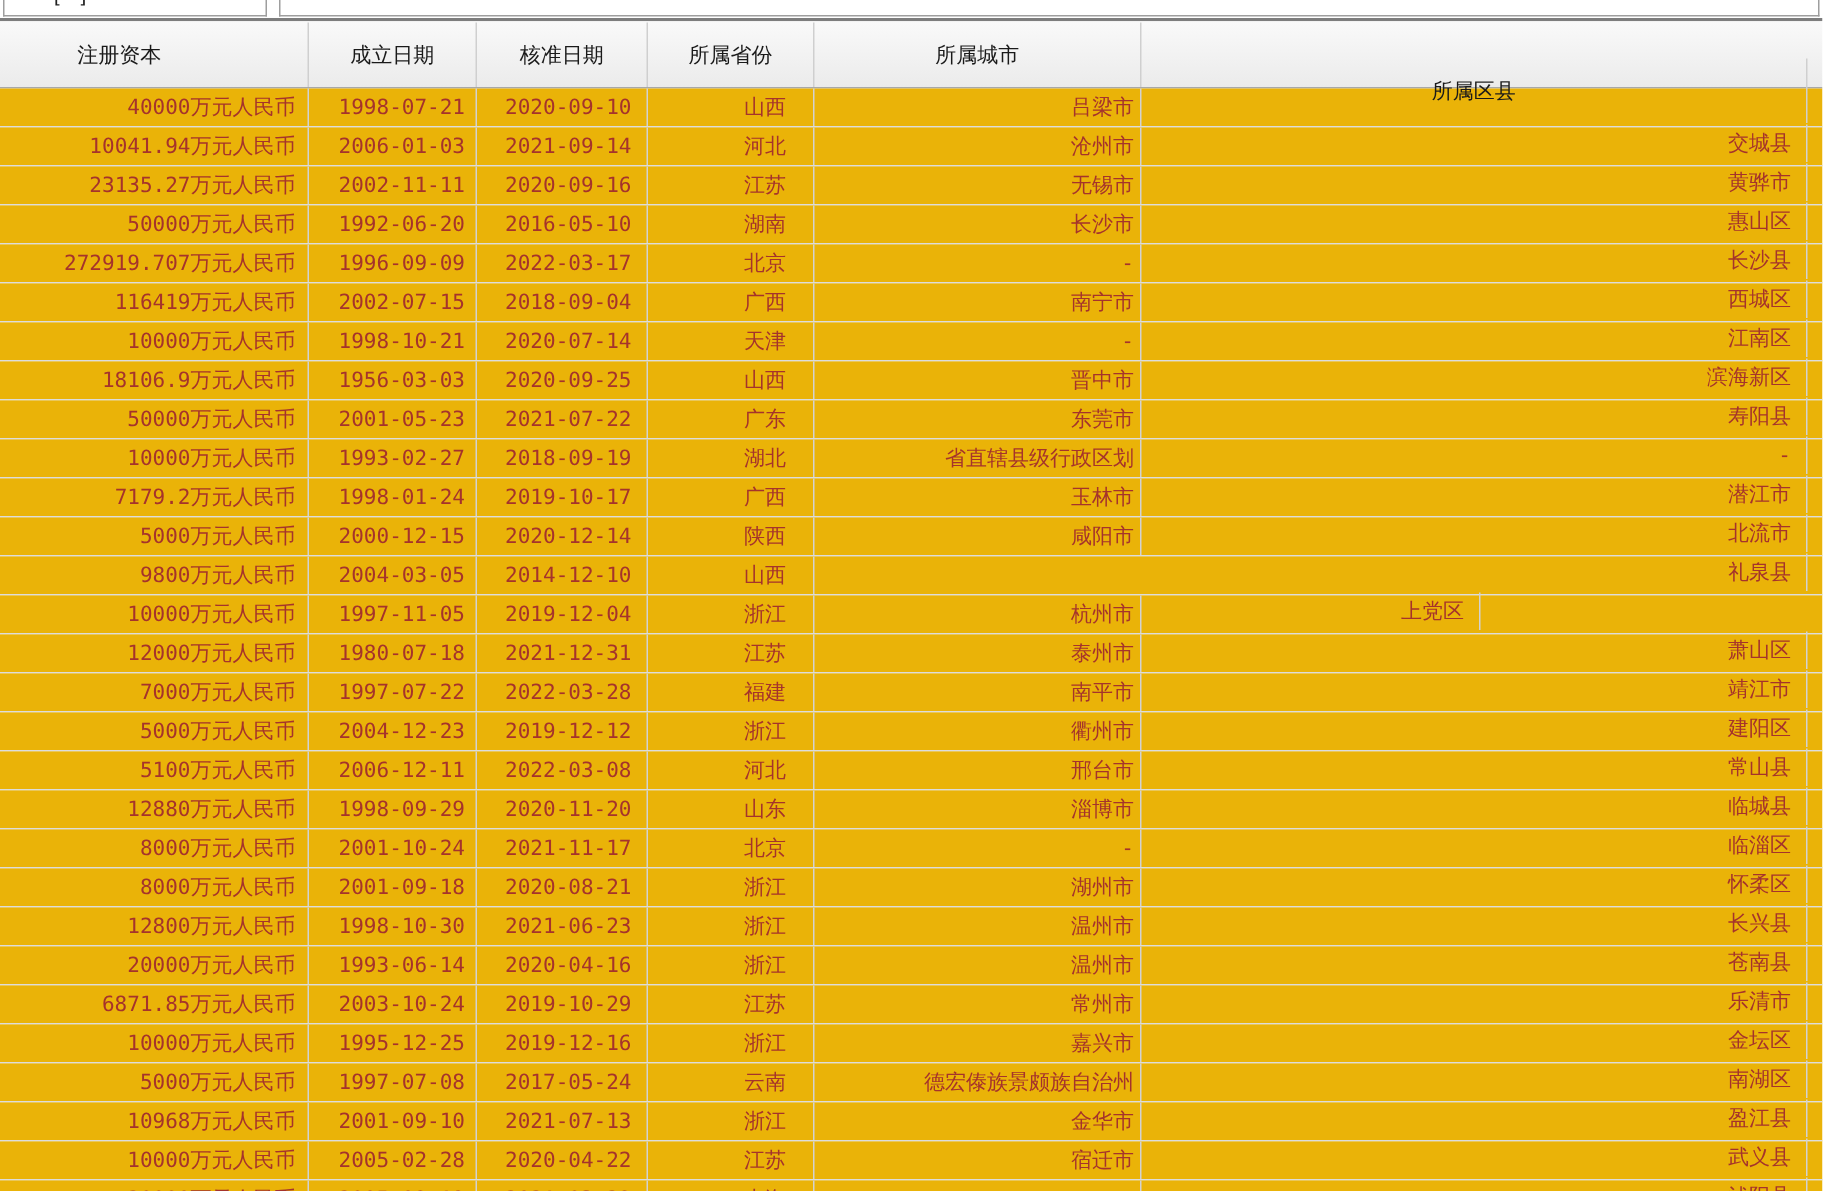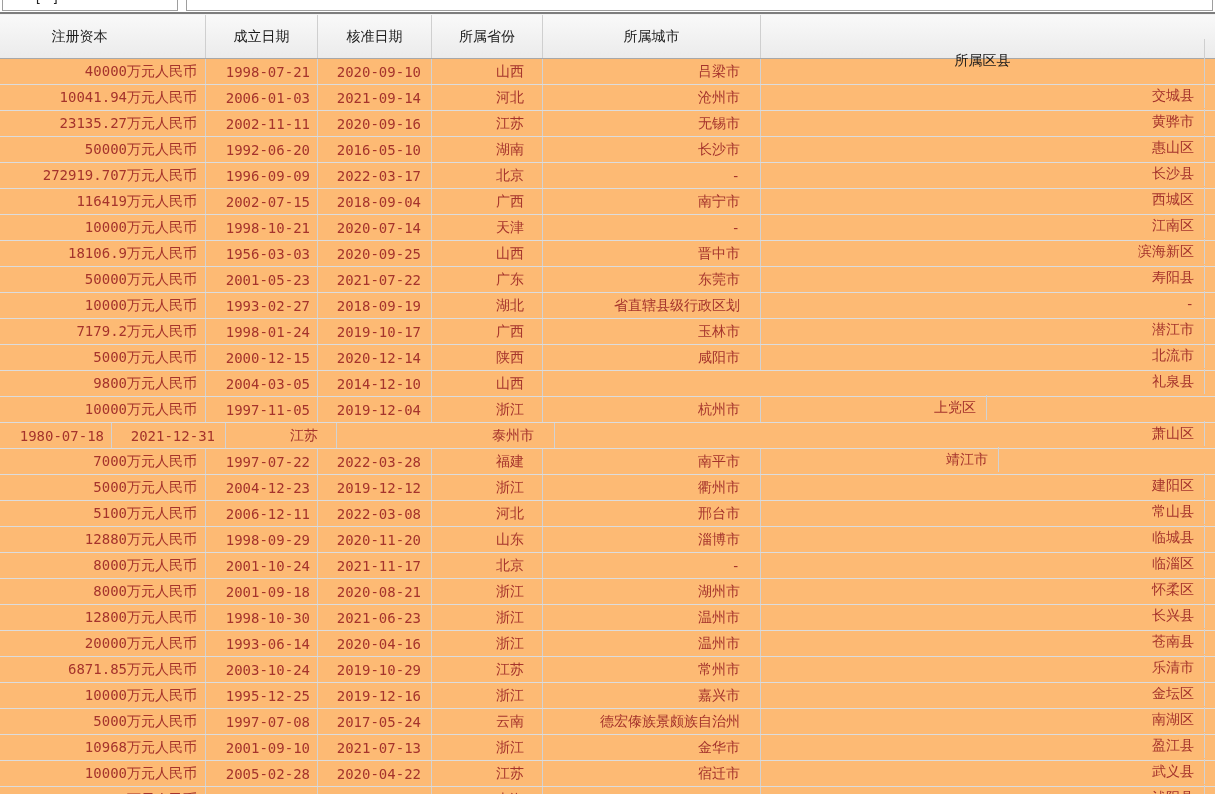--- a/index.html
+++ b/index.html
@@ -40,42 +40,42 @@
     display: flex; align-items: center; justify-content: center;
     font-size: 14px; color: #1a1a1a;
     border-right: 1px solid #cfcfcf;
     overflow: hidden; white-space: nowrap;
   }
   .hcell.c0 { padding-right: 46px; } 
   .hcell.c6 { border-right: none; }
 
   .row {
     display: flex; height: 26px;
-    background: #fdba74; border-bottom: 1px solid #dcdcdc;
+    background: #eab308; border-bottom: 1px solid #dcdcdc;
   }
   .cell {
     height: 100%;
     display: flex; align-items: center; justify-content: flex-end;
     font-size: 14px; color: #a5332c;
     border-right: 1px solid #d2d2d2;
     overflow: hidden; white-space: nowrap;
   }
   
   .c0 { width: 206px; }
   .c1 { width: 112px; }
   .c2 { width: 114px; }
   .c3 { width: 111px; }
   .c4 { width: 218px; }
   .c5 { width: 444px; margin-top: 24px; }
   .c6 { width: 10px; }
   .cell.c0 { padding-right: 8px; }
   .cell.c1 { padding-right: 7px; }
   .cell.c2 { padding-right: 10px; }
   .cell.c3 { padding-right: 18px; }
-  .cell.c4 { padding-right: 20px; }
+  .cell.c4 { padding-right: 4px; }
   .cell.c5 { padding-right: 10px; }
   .cell.c6 { border-right: none; }
 </style>
 </head>
 <body>
 
 <div class="topbar">
   <div class="name-box">
     <span class="name-box-text">[ ]</span>
   </div>
@@ -217,20 +217,21 @@
       <div class="row">
         <div class="cell c0">10000万元人民币</div>
         <div class="cell c1">1997-11-05</div>
         <div class="cell c2">2019-12-04</div>
         <div class="cell c3">浙江</div>
         <div class="cell c4">杭州市</div>
         <div class="cell c5">萧山区</div>
         <div class="cell c6"></div>
       </div>
       <div class="row">
+        <div class="cell c0">12000万元人民币</div>
         <div class="cell c1">1980-07-18</div>
         <div class="cell c2">2021-12-31</div>
         <div class="cell c3">江苏</div>
         <div class="cell c4">泰州市</div>
         <div class="cell c5">靖江市</div>
         <div class="cell c6"></div>
       </div>
       <div class="row">
         <div class="cell c0">7000万元人民币</div>
         <div class="cell c1">1997-07-22</div>

